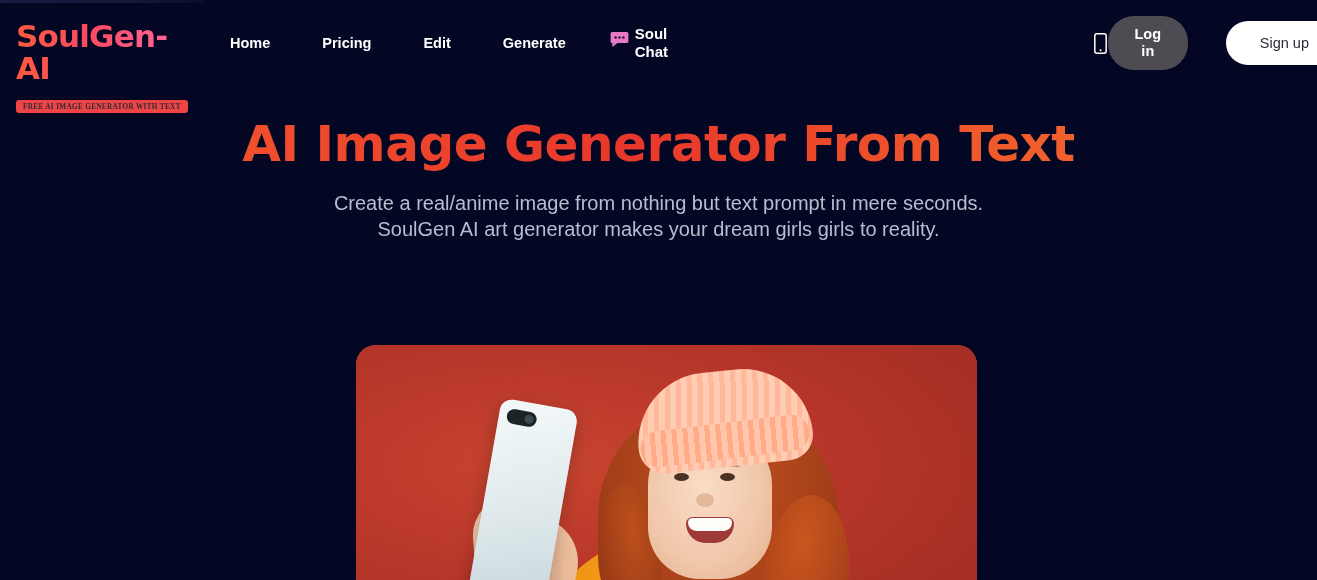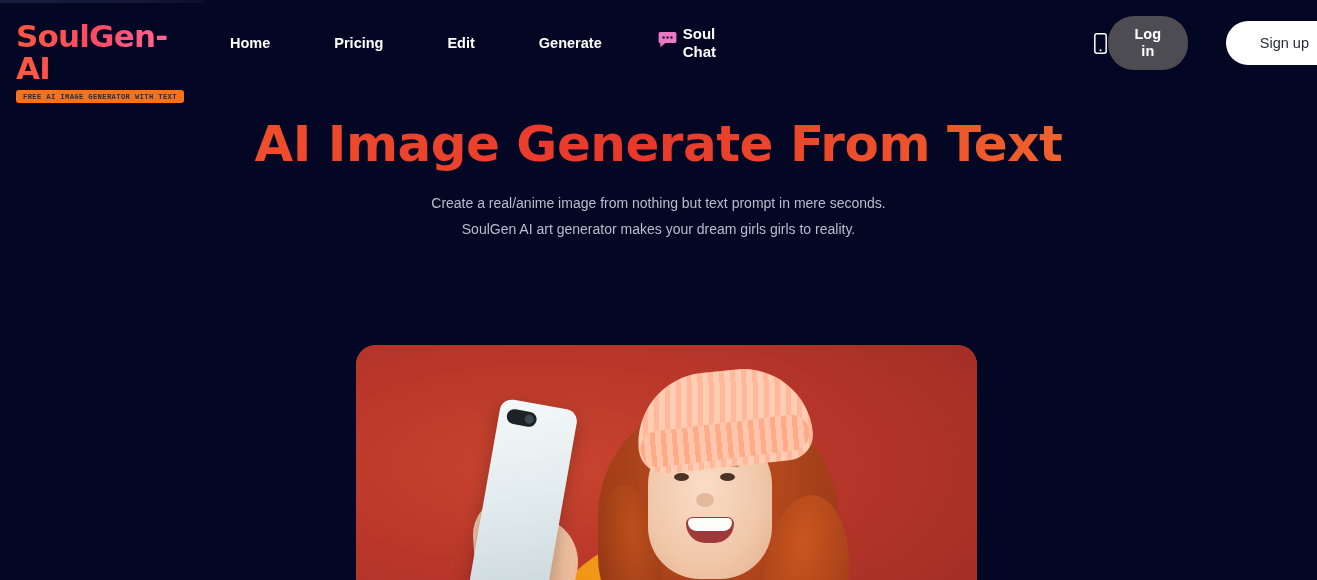--- a/index.html
+++ b/index.html
@@ -55,42 +55,42 @@
     letter-spacing: -0.8px;
     line-height: 32px;
     background: linear-gradient(95deg, #ff5a3c 0%, #fb4a63 42%, #fd5d86 72%, #ff6f9c 100%);
     -webkit-background-clip: text;
     background-clip: text;
     color: transparent;
     -webkit-text-fill-color: transparent;
     font-family: "DejaVu Sans", sans-serif;
   }
   .logo-badge {
-    margin-top: 6px;
+    margin-top: 16px;
     display: inline-block;
-    background: #f97316;
+    background: #ef4444;
     color: #2b2b3d;
     font-size: 7.2px;
     font-weight: 700;
     letter-spacing: .35px;
     padding: 2.5px 7px 2.5px 7px;
     border-radius: 3px;
     white-space: nowrap;
-    font-family: Liberation Mono, monospace;
+    font-family: Liberation Serif, serif;
   }
 
   
   .main-nav {
     position: absolute;
     left: 230px;
     top: 0;
     height: 86px;
     display: flex;
     align-items: center;
-    gap: 12px;
+    gap: 0;
   }
   .nav-item {
     color: #ffffff;
     font-size: 14.5px;
     font-weight: 700;
     padding: 6px 0;
     margin-right: 52px;
     cursor: pointer;
     white-space: nowrap;
   }
@@ -187,21 +187,21 @@
     font-family: "DejaVu Sans", sans-serif;
     background: linear-gradient(90deg, #f4662a 0%, #ef4b2c 22%, #e8372b 48%, #ef5a2b 75%, #f4742f 100%);
     -webkit-background-clip: text;
     background-clip: text;
     color: transparent;
     -webkit-text-fill-color: transparent;
   }
   .hero-sub {
     margin-top: 16px;
     color: #b9bdcd;
-    font-size: 14px;
+    font-size: 20px;
     line-height: 26px;
     font-weight: 400;
   }
   .hero-sub div { white-space: nowrap; }
 
   
   .hero-image-card {
     position: absolute;
     left: 356px;
     top: 345px;
@@ -435,21 +435,21 @@
 
     <button class="login-btn">
       <span>Log in</span>
     </button>
 
     <button class="signup-btn">Sign up</button>
   </div>
 </header>
 
 <section class="hero">
-  <h1 class="hero-title">AI Image Generate From Text</h1>
+  <h1 class="hero-title">AI Image Generator From Text</h1>
   <div class="hero-sub">
     <div>Create a real/anime image from nothing but text prompt in mere seconds.</div>
     <div>SoulGen AI art generator makes your dream girls girls to reality.</div>
   </div>
 </section>
 
 <div class="hero-image-card" aria-label="Smiling red-haired woman in a peach knit beanie and orange sweater taking a selfie with a white smartphone against a red background">
   <div class="photo">
     <div class="ph-sweater"></div>
     <div class="ph-neck"></div>

